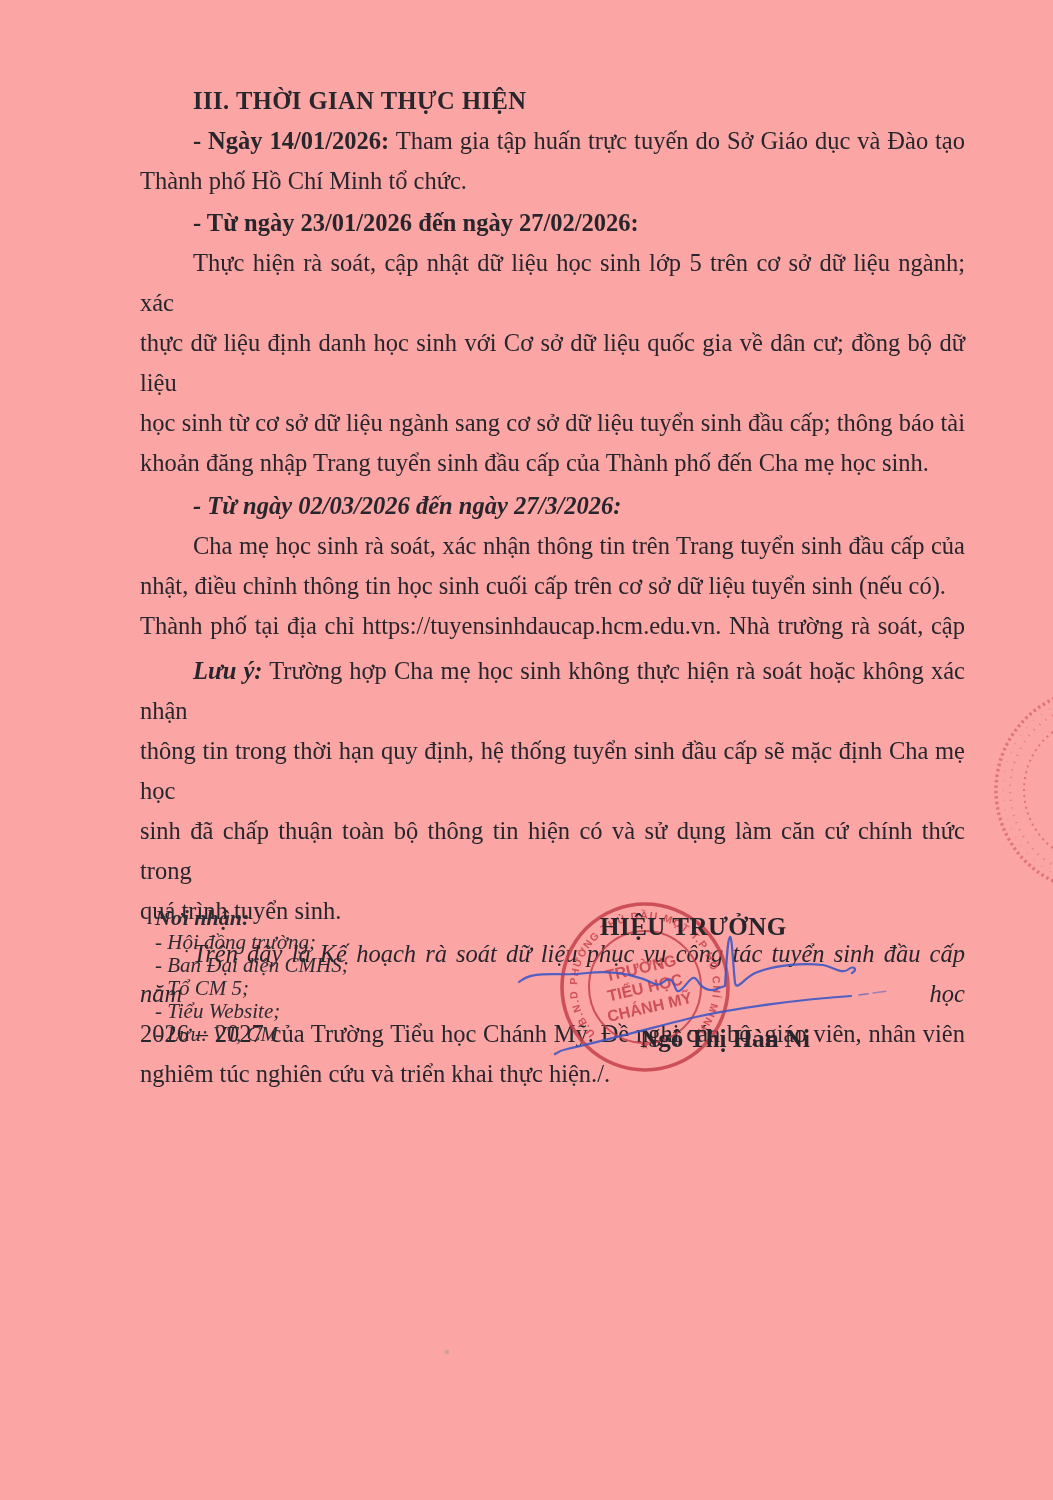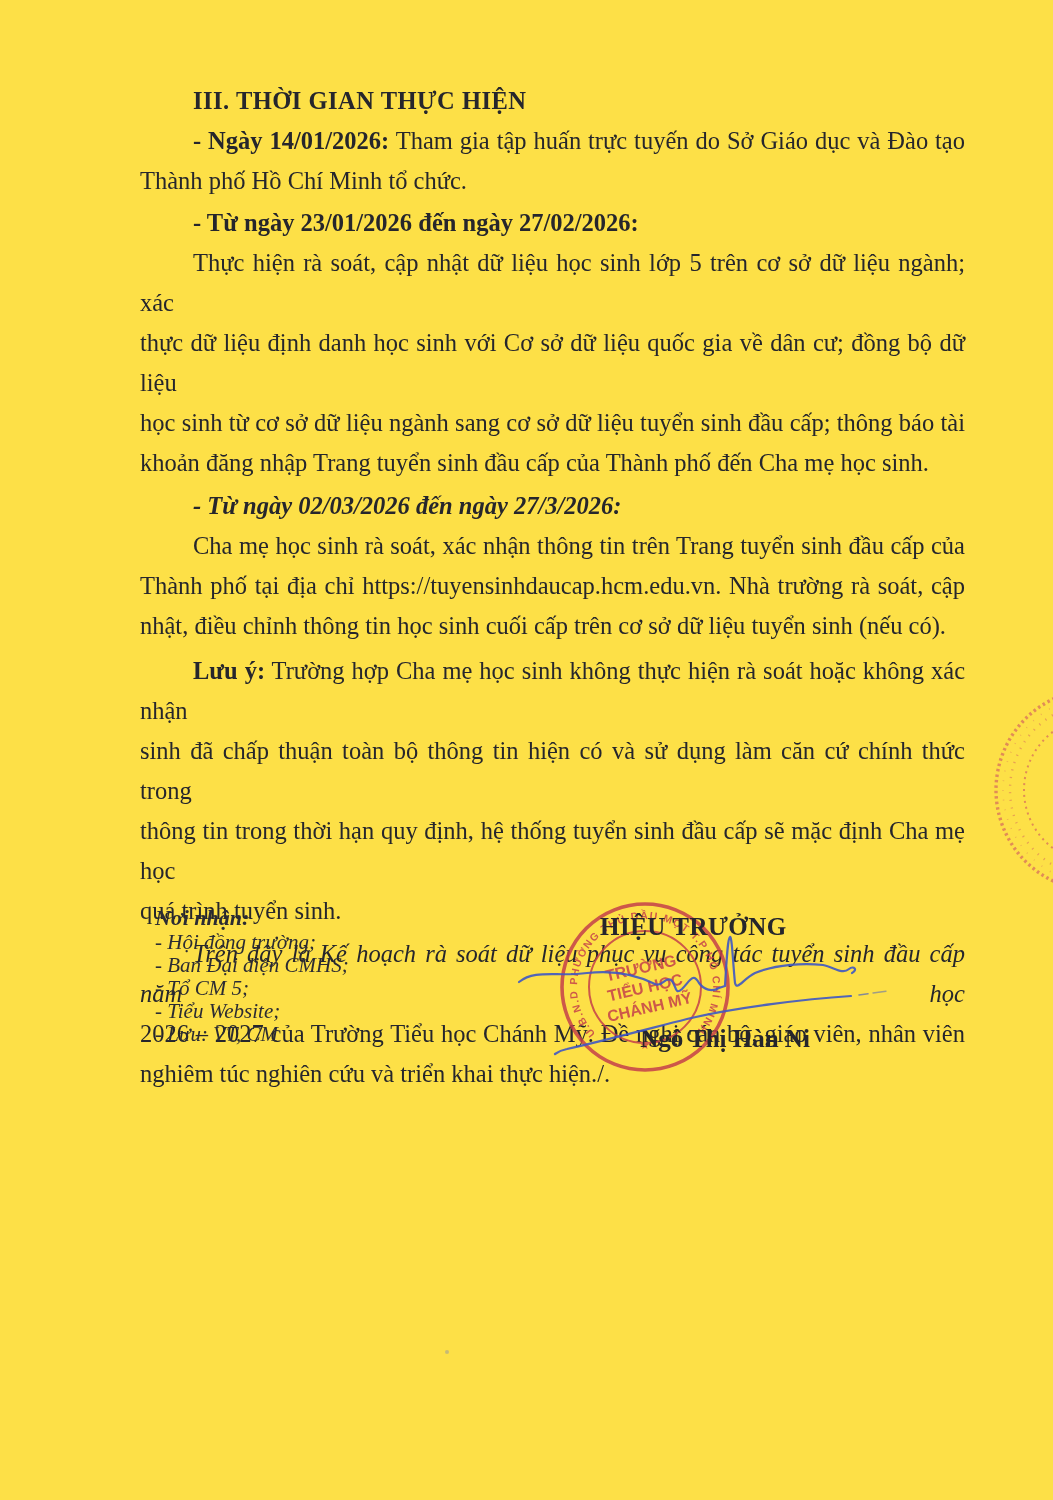--- a/index.html
+++ b/index.html
@@ -1,39 +1,39 @@
 <!DOCTYPE html>
 <html><head>
 <meta charset="utf-8">
 <style>
   html,body{margin:0;padding:0;background:#e8e8e8;}
   .page{
     position:relative;
     width:1053px;height:1500px;
     margin:0 auto;
-    background:#fde047;
+    background:#fca5a5;
     overflow:hidden;
     font-family:"Liberation Serif","DejaVu Serif",serif;
     color:#26262c;
   }
   
   .doc-body{
     position:absolute;
     left:140px;top:81px;width:825px;
     font-size:24.5px;
     line-height:40px;
   }
   .doc-line{white-space:normal;}
   .doc-line.just{text-align:justify;text-align-last:justify;}
   .doc-line.ind{text-indent:53px;}
   .doc-line.mt2{margin-top:2px;}
   .doc-line.mt3{margin-top:3px;font-style:italic;}
   .doc-line.mt5{margin-top:5px;}
   .seg-b{font-weight:bold;}
-  .seg-bi{font-weight:bold;}
+  .seg-bi{font-weight:bold;font-style:italic;}
   .doc-line.heading{font-weight:bold;letter-spacing:.5px;}
   
   .recipients{
     position:absolute;left:155px;top:906px;
     font-style:italic;font-size:21px;line-height:23px;
     color:#2c2c33;
   }
   .recipients .title{font-weight:bold;font-size:22px;margin-bottom:2px;}
   
   .sig-role{
@@ -63,25 +63,25 @@
       <div class="doc-line heading ind"><span class="seg-b">III. THỜI GIAN THỰC HIỆN</span></div>
       <div class="doc-line ind just"><span class="seg-b">- Ngày 14/01/2026:</span><span class="seg-r"> Tham gia tập huấn trực tuyến do Sở Giáo dục và Đào tạo</span></div>
       <div class="doc-line "><span class="seg-r">Thành phố Hồ Chí Minh tổ chức.</span></div>
       <div class="doc-line ind mt2"><span class="seg-b">- Từ ngày 23/01/2026 đến ngày 27/02/2026:</span></div>
       <div class="doc-line ind just"><span class="seg-r">Thực hiện rà soát, cập nhật dữ liệu học sinh lớp 5 trên cơ sở dữ liệu ngành; xác</span></div>
       <div class="doc-line just"><span class="seg-r">thực dữ liệu định danh học sinh với Cơ sở dữ liệu quốc gia về dân cư; đồng bộ dữ liệu</span></div>
       <div class="doc-line just"><span class="seg-r">học sinh từ cơ sở dữ liệu ngành sang cơ sở dữ liệu tuyển sinh đầu cấp; thông báo tài</span></div>
       <div class="doc-line "><span class="seg-r">khoản đăng nhập Trang tuyển sinh đầu cấp của Thành phố đến Cha mẹ học sinh.</span></div>
       <div class="doc-line ind mt3"><span class="seg-b">- Từ ngày 02/03/2026 đến ngày 27/3/2026:</span></div>
       <div class="doc-line ind just"><span class="seg-r">Cha mẹ học sinh rà soát, xác nhận thông tin trên Trang tuyển sinh đầu cấp của</span></div>
+      <div class="doc-line "><span class="seg-r">nhật, điều chỉnh thông tin học sinh cuối cấp trên cơ sở dữ liệu tuyển sinh (nếu có).</span></div>
       <div class="doc-line just"><span class="seg-r">Thành phố tại địa chỉ https://tuyensinhdaucap.hcm.edu.vn. Nhà trường rà soát, cập</span></div>
-      <div class="doc-line "><span class="seg-r">nhật, điều chỉnh thông tin học sinh cuối cấp trên cơ sở dữ liệu tuyển sinh (nếu có).</span></div>
       <div class="doc-line ind just mt5"><span class="seg-bi">Lưu ý:</span><span class="seg-r"> Trường hợp Cha mẹ học sinh không thực hiện rà soát hoặc không xác nhận</span></div>
+      <div class="doc-line just"><span class="seg-r">thông tin trong thời hạn quy định, hệ thống tuyển sinh đầu cấp sẽ mặc định Cha mẹ học</span></div>
       <div class="doc-line just"><span class="seg-r">sinh đã chấp thuận toàn bộ thông tin hiện có và sử dụng làm căn cứ chính thức trong</span></div>
-      <div class="doc-line just"><span class="seg-r">thông tin trong thời hạn quy định, hệ thống tuyển sinh đầu cấp sẽ mặc định Cha mẹ học</span></div>
       <div class="doc-line "><span class="seg-r">quá trình tuyển sinh.</span></div>
       <div class="doc-line ind just mt3"><span class="seg-r">Trên đây là Kế hoạch rà soát dữ liệu phục vụ công tác tuyển sinh đầu cấp năm học</span></div>
       <div class="doc-line just"><span class="seg-r">2026 – 2027 của Trường Tiểu học Chánh Mỹ. Đề nghị cán bộ, giáo viên, nhân viên</span></div>
       <div class="doc-line "><span class="seg-r">nghiêm túc nghiên cứu và triển khai thực hiện./.</span></div>
     </div>
 
   <div class="recipients">
     <div class="title">Nơi nhận:</div>
     <div>- Hội đồng trường;</div>
     <div>- Ban Đại diện CMHS;</div>

